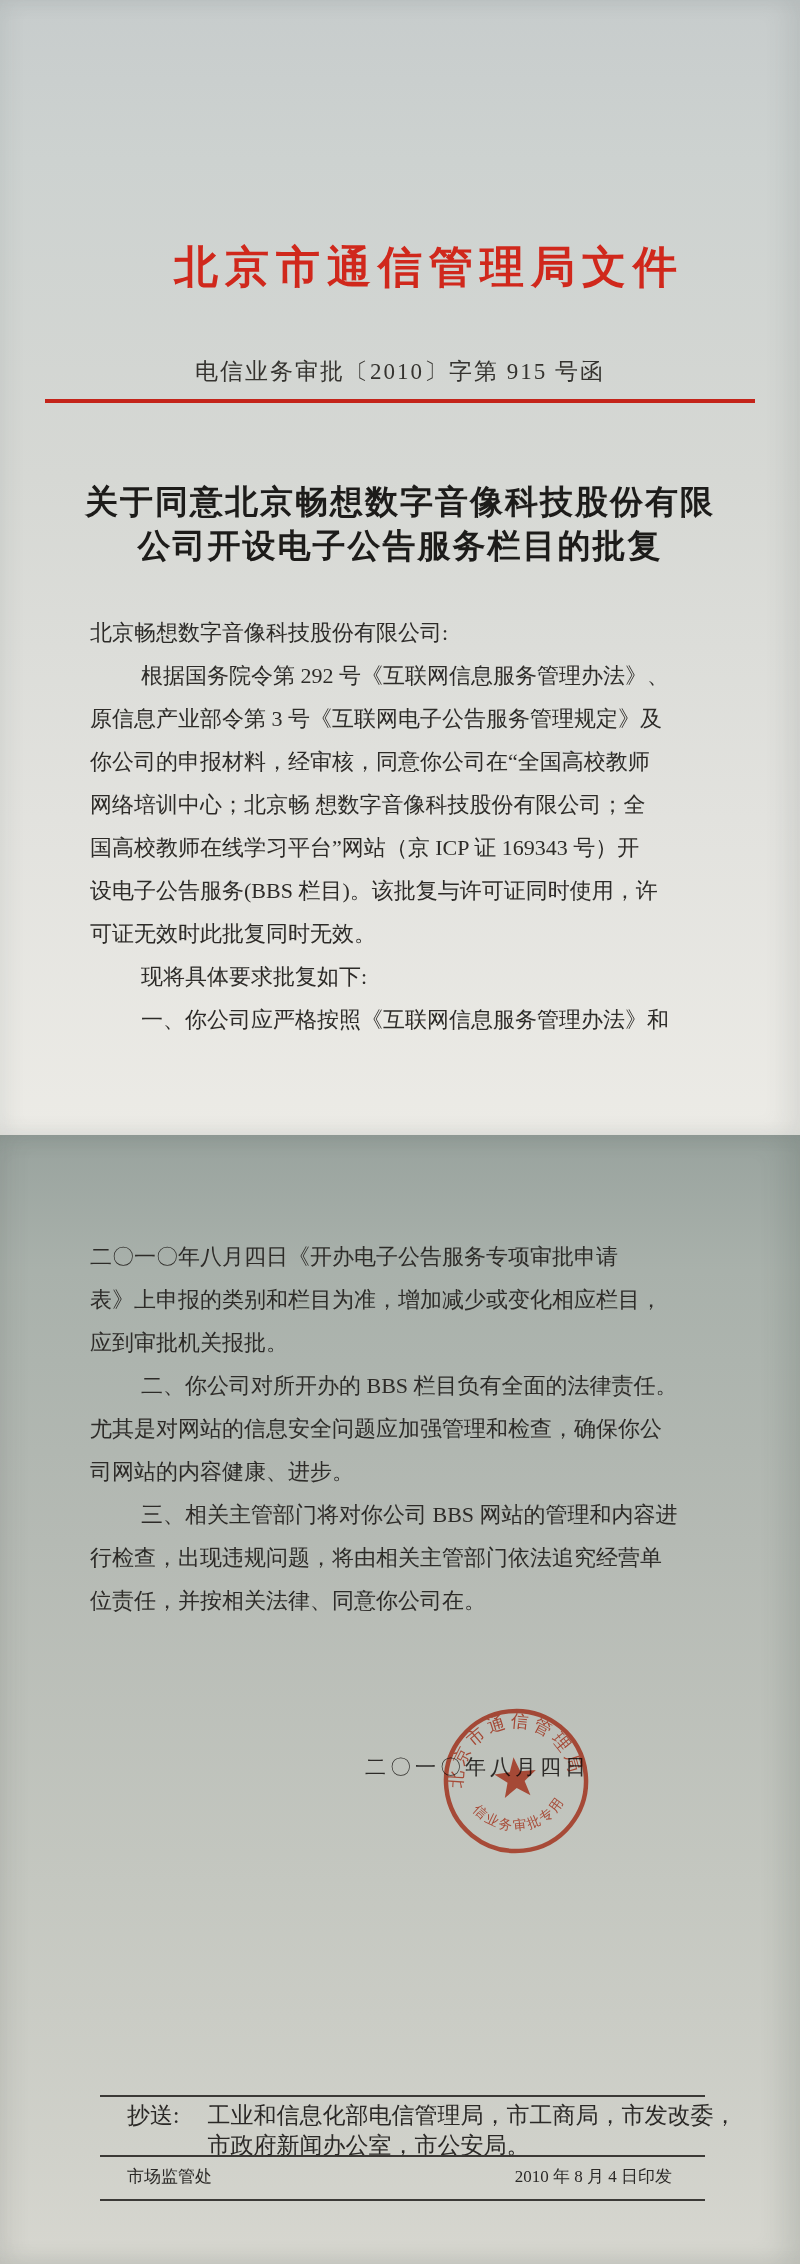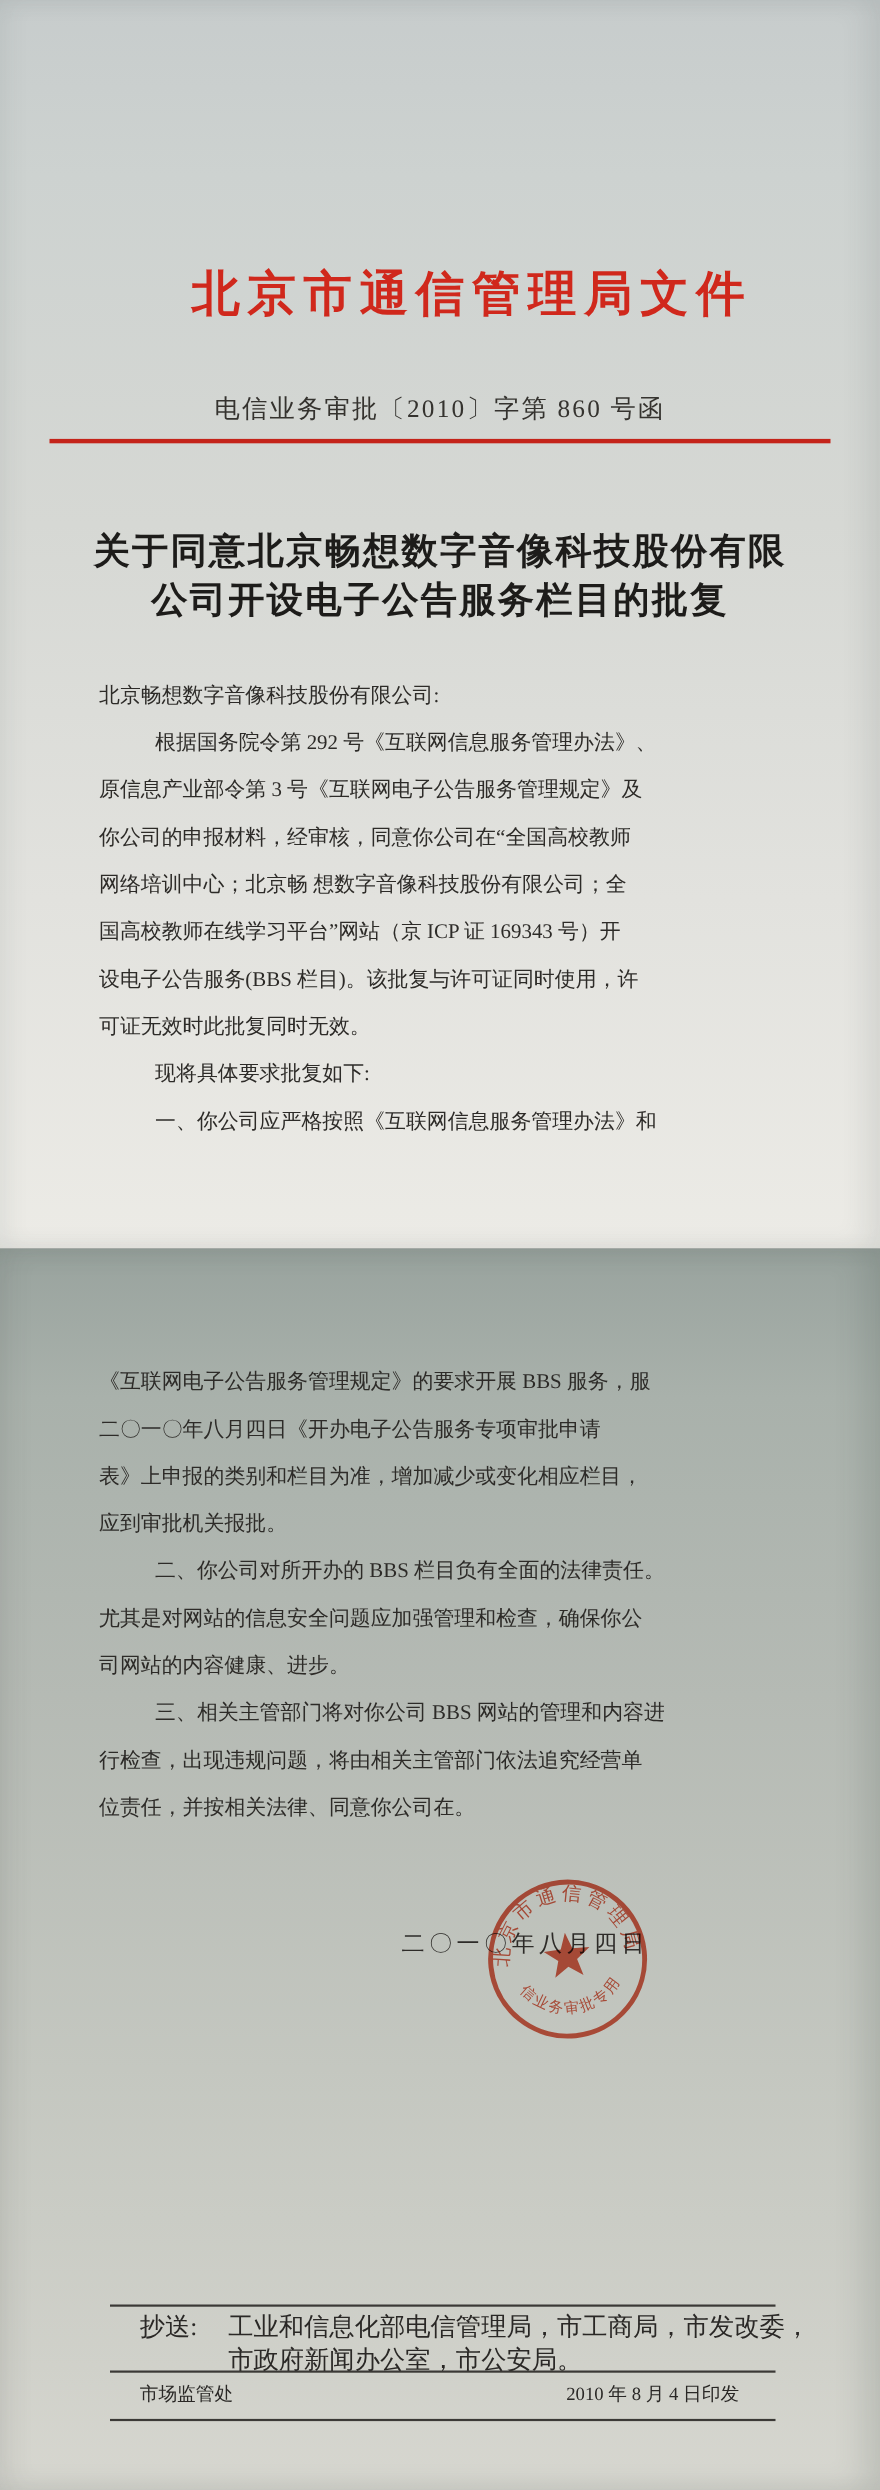--- a/index.html
+++ b/index.html
@@ -15,21 +15,21 @@
   .red-header{position:absolute;top:222px;left:0;width:100%;margin:16px;
          text-align:center;font-size:44px;font-weight:bold;letter-spacing:7px;
          color:var(--accent_red,#d0281c);white-space:nowrap;padding-left:13px;}
   .doc-number{position:absolute;top:356px;left:0;width:100%;
          text-align:center;font-size:23px;letter-spacing:2px;color:#35332f;}
   .red-rule{position:absolute;top:399px;left:45px;width:710px;height:4px;
          background:var(--rule_red,#c4241a);}
   .title{position:absolute;top:480px;left:0;width:100%;margin:0;
          text-align:center;font-size:33px;font-weight:bold;letter-spacing:2px;
          line-height:44px;color:#1d1c1a;}
-  .body-block{position:absolute;font-size:19px;line-height:43px;color:#2d2b28;}
+  .body-block{position:absolute;font-size:22px;line-height:43px;color:#2d2b28;}
   .p1body{top:611px;left:90px;width:645px;}
   .p2body{top:100px;left:90px;width:645px;}
   .line{height:43px;white-space:nowrap;}
   .indent{padding-left:51px;}
   .date-line{position:absolute;top:618px;left:365px;font-size:21px;
          letter-spacing:4px;color:#2d2b28;white-space:nowrap;}
   .stamp{position:absolute;top:566px;left:436px;width:160px;height:160px;
          transform:rotate(-6deg);opacity:.88;mix-blend-mode:multiply;}
   .fline{position:absolute;left:100px;width:605px;height:2px;background:#3b3936;}
   .fl1{top:960px;} .fl2{top:1020px;} .fl3{top:1064px;}
@@ -42,21 +42,21 @@
          display:flex;justify-content:space-between;font-size:17px;color:#2a2826;}
   .issue-row span{white-space:nowrap;}
 </style>
 </head>
 <body>
 
 <div class="photo">
 
   <section class="page page1">
     <h1 class="red-header">北京市通信管理局文件</h1>
-    <div class="doc-number">电信业务审批〔2010〕字第 860 号函</div>
+    <div class="doc-number">电信业务审批〔2010〕字第 915 号函</div>
     <div class="red-rule"></div>
     <h2 class="title">
       <div>关于同意北京畅想数字音像科技股份有限</div>
       <div>公司开设电子公告服务栏目的批复</div>
     </h2>
     <div class="body-block p1body">
       <div class="line">北京畅想数字音像科技股份有限公司:</div>
       <div class="line indent">根据国务院令第 292 号《互联网信息服务管理办法》、</div>
       <div class="line">原信息产业部令第 3 号《互联网电子公告服务管理规定》及</div>
       <div class="line">你公司的申报材料，经审核，同意你公司在“全国高校教师</div>
@@ -64,21 +64,20 @@
       <div class="line">国高校教师在线学习平台”网站（京 ICP 证 169343 号）开</div>
       <div class="line">设电子公告服务(BBS 栏目)。该批复与许可证同时使用，许</div>
       <div class="line">可证无效时此批复同时无效。</div>
       <div class="line indent">现将具体要求批复如下:</div>
       <div class="line indent">一、你公司应严格按照《互联网信息服务管理办法》和</div>
     </div>
   </section>
 
   <section class="page page2">
     <div class="body-block p2body">
-      <div class="line">《互联网电子公告服务管理规定》的要求开展 BBS 服务，服</div>
       <div class="line">二〇一〇年八月四日《开办电子公告服务专项审批申请</div>
       <div class="line">表》上申报的类别和栏目为准，增加减少或变化相应栏目，</div>
       <div class="line">应到审批机关报批。</div>
       <div class="line indent">二、你公司对所开办的 BBS 栏目负有全面的法律责任。</div>
       <div class="line">尤其是对网站的信息安全问题应加强管理和检查，确保你公</div>
       <div class="line">司网站的内容健康、进步。</div>
       <div class="line indent">三、相关主管部门将对你公司 BBS 网站的管理和内容进</div>
       <div class="line">行检查，出现违规问题，将由相关主管部门依法追究经营单</div>
       <div class="line">位责任，并按相关法律、同意你公司在。</div>
     </div>

